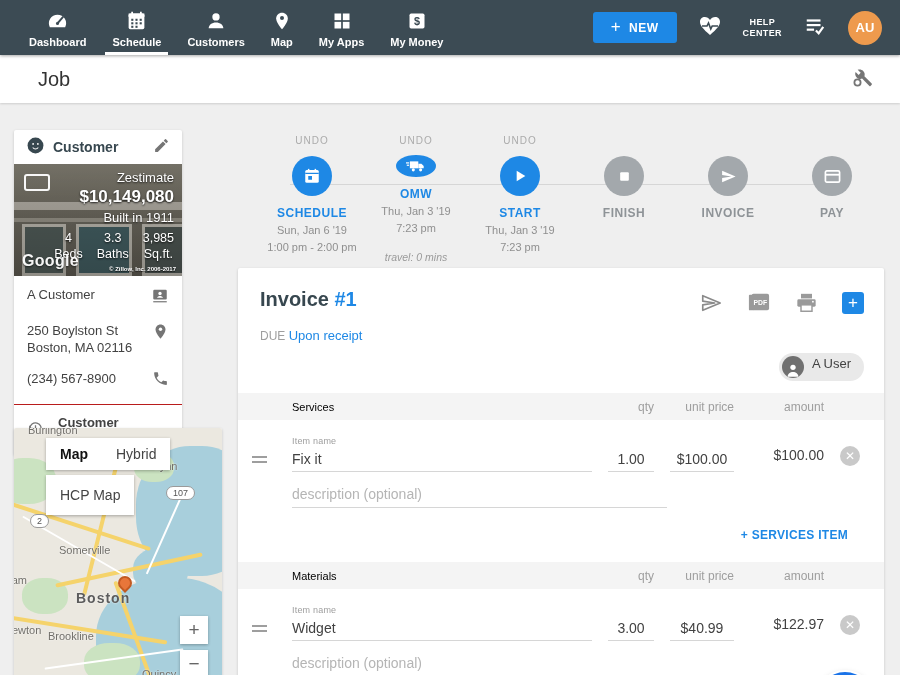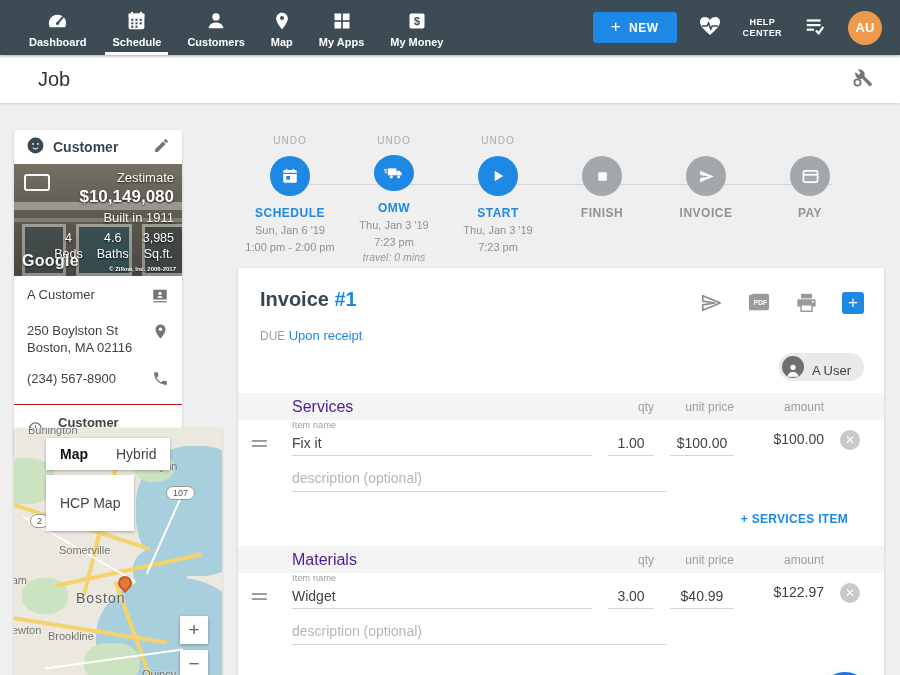--- a/index.html
+++ b/index.html
@@ -60,77 +60,77 @@
 
   
   .map-card { position:absolute; left:14px; top:325px; width:208px; height:260px; overflow:hidden; }
   .map-area { position:absolute; inset:0; background:#EBE8E0; }
   .blob { position:absolute; border-radius:45%; }
   .water { background:#A8CFDC; }
   .green { background:#CBE3C1; }
   .road { position:absolute; background:#F5D36B; border-radius:2px; }
   .road.white { background:#fff; }
   .mt-label { position:absolute; color:#716f6a; font-size:11px; white-space:nowrap; text-shadow:0 0 2px #fff; }
-  .mt-label.big { font-size:14px; font-weight:normal; color:#5c5c5c; letter-spacing:1px; }
+  .mt-label.big { font-size:14px; font-weight:bold; color:#5c5c5c; letter-spacing:1px; }
   .badge-oval { position:absolute; background:#fff; border:1px solid #9a9a9a; border-radius:9px; color:#555;
     font-size:9px; padding:1px 6px; }
   .badge-shield { position:absolute; width:22px; height:19px; background:#4A79C4; border-radius:3px 3px 9px 9px;
     color:#fff; font-size:10px; font-weight:bold; display:flex; align-items:center; justify-content:center;
     border-top:3px solid #C0433B; }
   .map-pin { position:absolute; width:14px; height:14px; background:#E8763A; border-radius:50% 50% 50% 0;
     transform:rotate(-45deg); border:2px solid #c25a22; }
   .map-btns { position:absolute; left:32px; top:10px; display:flex; background:#fff; box-shadow:0 1px 3px rgba(0,0,0,.3); }
   .map-btn { padding:8px 14px; font-size:14px; color:#444; cursor:pointer; background:#fff; border:none;
     font-family:"Liberation Sans",sans-serif; }
   .map-btn.sel { font-weight:bold; color:#111; }
-  .hcp-btn { position:absolute; left:32px; top:47px; padding:20px 14px; font-size:14px; color:#444; background:#fff;
+  .hcp-btn { position:absolute; left:32px; top:47px; padding:12px 14px; font-size:14px; color:#444; background:#fff;
     border:none; box-shadow:0 1px 3px rgba(0,0,0,.3); cursor:pointer; font-family:"Liberation Sans",sans-serif; }
   .zoom-ctl { position:absolute; right:14px; width:28px; height:28px; background:#fff; box-shadow:0 1px 3px rgba(0,0,0,.3);
     color:#666; font-size:19px; display:flex; align-items:center; justify-content:center; cursor:pointer; }
   .zoom-in { top:188px; } .zoom-out { top:222px; }
 
   
   .main-col { position:absolute; left:238px; top:0; width:646px; }
-  .steps { position:relative; margin-top:32px; height:128px; display:flex; justify-content:flex-start; }
+  .steps { position:relative; margin-top:32px; height:128px; display:flex; justify-content:flex-end; }
   .steps .line { position:absolute; left:52px; right:52px; top:49px; height:1px; background:#D6D6D6; }
   .step { position:relative; width:104px; display:flex; flex-direction:column; align-items:center; z-index:2; }
   .undo { height:12px; font-size:10px; letter-spacing:1px; color:#ABABAB; cursor:pointer; }
   .step-circle { width:40px; height:40px; border-radius:50%; margin-top:9px; display:flex; align-items:center;
     justify-content:center; cursor:pointer; }
   .step.done .step-circle { background:#1E88E5; }
   .step.pending .step-circle { background:#A3A8AC; }
   .step-label { margin-top:10px; font-size:12px; font-weight:bold; letter-spacing:.5px; }
   .step.done .step-label { color:#1E88E5; }
   .step.pending .step-label { color:#8E9397; }
   .step-date { font-size:11px; color:#8F8F8F; line-height:14px; margin-top:3px; text-align:center; }
-  .step-travel { font-size:10.5px; font-style:italic; color:#9A9A9A; margin-top:2px; }
+  .step-travel { font-size:10.5px; font-style:italic; color:#9A9A9A; margin-top:16px; }
 
   
   .invoice-card { position:absolute; left:238px; top:165px; width:646px; height:430px; }
   .inv-head { padding:20px 20px 0 22px; display:flex; justify-content:space-between; }
   .inv-title { font-size:20px; font-weight:bold; color:#37474F; }
   .inv-num { color:#1E88E5; font-weight:bold; }
   .inv-due { margin-top:17px; font-size:12px; color:#9E9E9E; }
   .inv-due a { color:#1E88E5; font-size:13px; text-decoration:none; cursor:pointer; }
   .inv-actions { display:flex; align-items:flex-start; gap:24px; padding-top:4px; }
   .inv-actions .act { cursor:pointer; }
   .plus-btn { width:22px; height:22px; background:#1E88E5; border-radius:3px; color:#fff; font-size:17px;
     display:flex; align-items:center; justify-content:center; cursor:pointer; border:none; }
   .assignee-row { display:flex; justify-content:flex-end; padding:10px 20px 0; }
-  .assignee { display:flex; align-items:flex-end; background:#E9E9E9; border-radius:14px; padding:3px 13px 3px 3px; cursor:pointer; }
+  .assignee { display:flex; align-items:flex-start; background:#E9E9E9; border-radius:14px; padding:3px 13px 3px 3px; cursor:pointer; }
   .assignee .av { width:22px; height:22px; border-radius:50%; background:#707070; display:flex; align-items:flex-end;
     justify-content:center; overflow:hidden; margin-right:8px; }
   .assignee .nm { font-size:13px; color:#424242; }
 
   .grid-row { display:grid; grid-template-columns:24px 1fr 46px 64px 74px 26px; column-gap:16px;
     padding:0 18px 0 14px; align-items:center; }
   .sec-strip { background:#F4F4F4; height:27px; margin-top:12px; }
-  .sec-strip .sec-name { font-size:16px; color:#4c1d95; }
+  .sec-strip .sec-name { font-size:11px; color:#000000; }
   .sec-strip .col-h { font-size:12px; color:#9E9E9E; text-align:right; }
-  .item-row { margin-top:0; align-items:end; }
+  .item-row { margin-top:16px; align-items:end; }
   .handle { display:flex; flex-direction:column; gap:3px; cursor:grab; padding-bottom:9px; }
   .handle i { display:block; width:15px; height:2px; background:#9E9E9E; }
   .tiny-label { font-size:9px; color:#9E9E9E; letter-spacing:.2px; }
   .fld { font-size:14px; color:#424242; border-bottom:1px solid #D6D6D6; padding:5px 0 4px; }
   .fld.num { text-align:center; }
   .amount-cell { font-size:14px; color:#424242; text-align:right; padding-bottom:9px; }
   .remove-btn { width:20px; height:20px; border-radius:50%; background:#C9C9C9; color:#fff; font-size:12px;
     display:flex; align-items:center; justify-content:center; cursor:pointer; margin-bottom:6px; border:none; }
   .desc-row { padding:10px 18px 0 54px; }
   .desc-input { width:375px; border:none; border-bottom:1px solid #D6D6D6; font-size:14px; color:#424242;
@@ -296,21 +296,21 @@
       <div class="zest-txt">
         <div class="zl">Zestimate</div>
         <div class="zv">$10,149,080</div>
         <div class="zb">Built in 1911</div>
         <div class="zstats">
           <div class="zstat">
             <div>4</div>
             <div>Beds</div>
           </div>
           <div class="zstat">
-            <div>4.6</div>
+            <div>3.3</div>
             <div>Baths</div>
           </div>
           <div class="zstat">
             <div>3,985</div>
             <div>Sq.ft.</div>
           </div>
         </div>
       </div>
       <div class="google-logo">Google</div>
       <div class="zcopy">© Zillow, Inc. 2006-2017</div>

